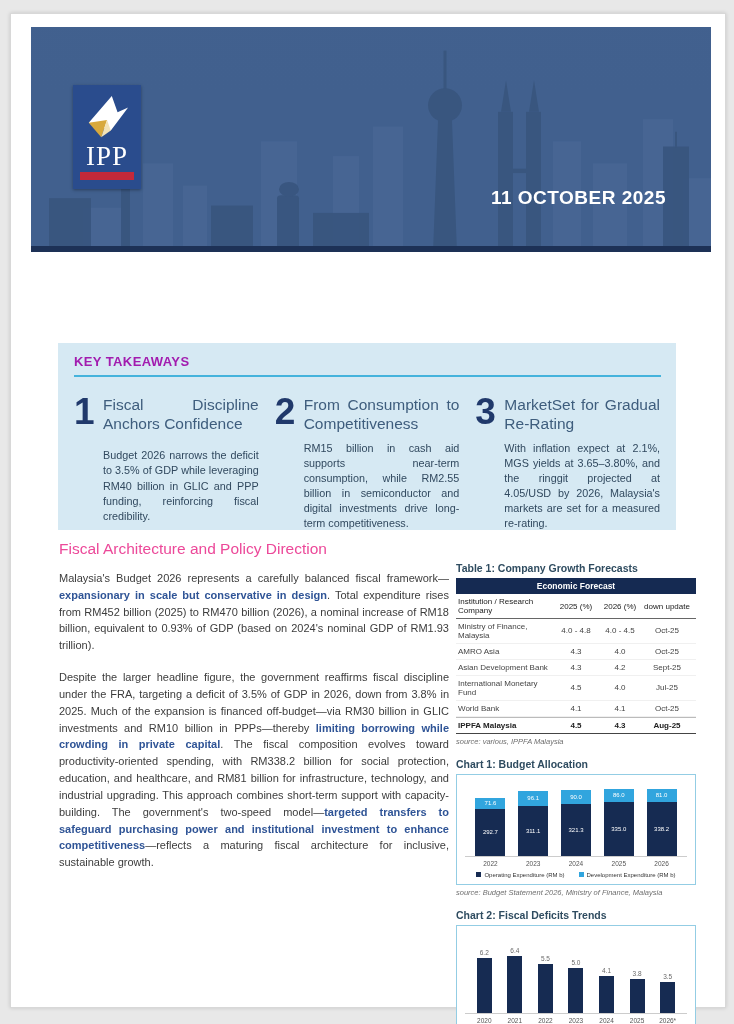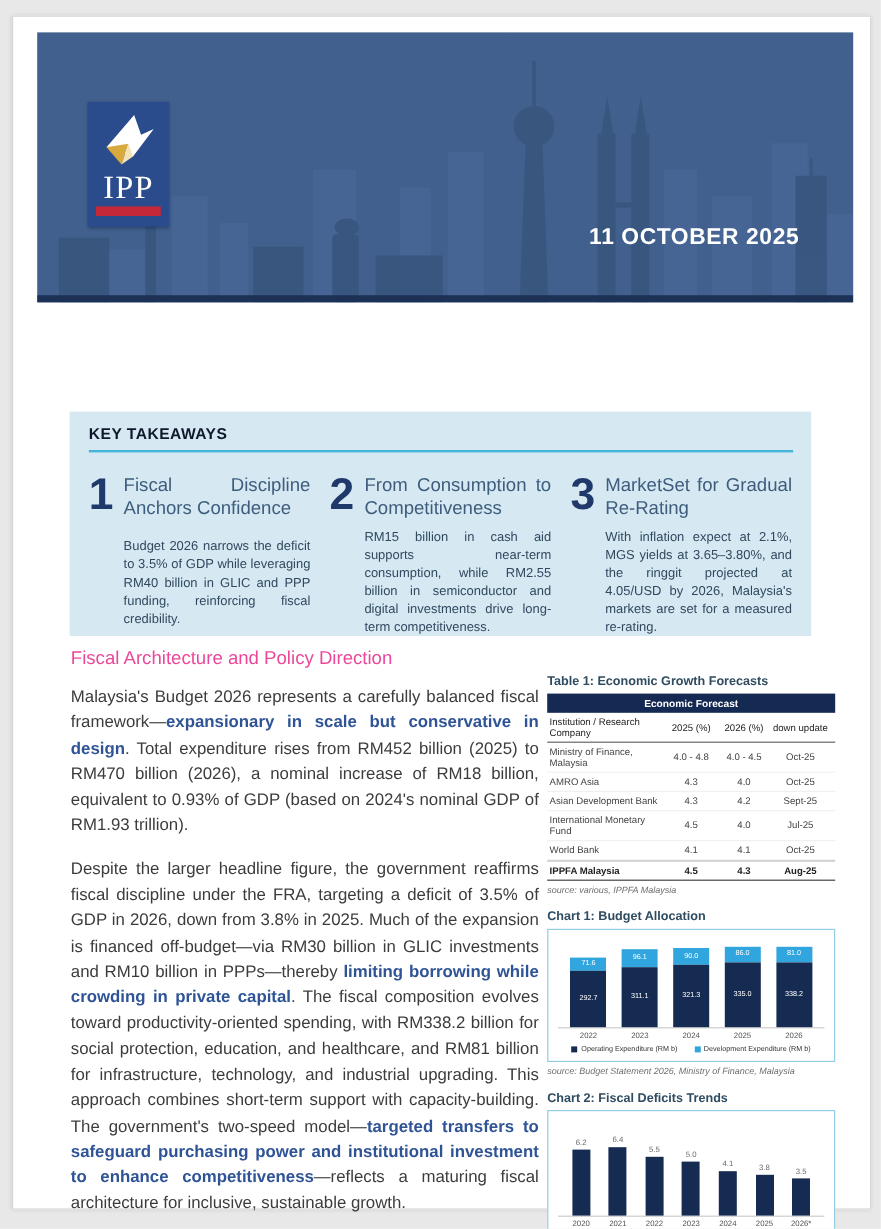--- a/index.html
+++ b/index.html
@@ -24,36 +24,36 @@
 
   .banner-date { position:absolute; right:45px; top:160px; color:#ffffff; font-size:19px;
           font-weight:bold; letter-spacing:.5px; }
   .banner-title { position:absolute; left:38px; top:245px; width:620px; color:#ffffff;
           font-family:"Liberation Serif", serif; font-weight:bold; font-size:15px;
           text-shadow:0 1px 2px rgba(0,0,0,.25); }
 
   
   .takeaways { position:absolute; left:47px; top:329px; width:618px; height:187px;
           background:#d6e9f3; padding:11px 16px 10px 16px; }
-  .kt-heading { color:#0f172a; font-weight:bold; font-size:13px; letter-spacing:.4px; }
+  .kt-heading { color:#a21caf; font-weight:bold; font-size:13px; letter-spacing:.4px; }
   .kt-rule { margin-top:6px; height:2px; background:#45b3dc; width:587px; }
   .kt-cols { display:flex; margin-top:18px; gap:16px; }
   .kt-col { flex:1; display:grid; grid-template-columns:22px 1fr; column-gap:7px; }
   .kt-number { grid-column:1; color:#20396b; font-size:37px; font-weight:bold; line-height:.9; }
   .kt-title { grid-column:2; color:#3e5d7d; font-size:15.5px; line-height:1.25; text-align:justify; }
   .kt-body { grid-column:2; margin-top:7px; color:#31495f; font-size:10.8px; line-height:1.4;
           text-align:justify; }
 
   
   .main { position:absolute; left:48px; top:526px; width:637px; }
   .col-left { position:absolute; left:0; top:0; width:390px; }
   .col-right { position:absolute; left:397px; top:22px; width:240px; }
 
   .section-title { color:#ec4899; font-size:15.5px; font-weight:normal; margin-bottom:12px; }
-  .para { color:#3c3c3c; font-size:14px; line-height:1.53; text-align:justify; margin-bottom:15px; }
+  .para { color:#3c3c3c; font-size:11px; line-height:1.53; text-align:justify; margin-bottom:15px; }
   .para .rich-bold { color:#2f5496; font-weight:bold; }
 
   .block-title { color:#2f4c60; font-size:10.5px; font-weight:bold; margin-bottom:4px; }
 
   
   .t1 { width:100%; margin-bottom:2px; }
   .t1 .band { background:#152a52; color:#ffffff; font-size:8.5px; font-weight:bold;
           text-align:center; padding:3px 0; }
   .t1 .hrow { display:flex; font-size:8px; font-weight:normal; color:#222;
           border-bottom:1px solid #666; padding:3px 0 2.5px 0; align-items:center; }
@@ -168,21 +168,21 @@
 
   <div class="main">
     <div class="col-left">
       <div class="section-title">Fiscal Architecture and Policy Direction</div>
       <p class="para"><span>Malaysia's Budget 2026 represents a carefully balanced fiscal framework—</span><span class="rich-bold">expansionary in scale but conservative in design</span><span>. Total expenditure rises from RM452 billion (2025) to RM470 billion (2026), a nominal increase of RM18 billion, equivalent to 0.93% of GDP (based on 2024's nominal GDP of RM1.93 trillion).</span></p>
       <p class="para"><span>Despite the larger headline figure, the government reaffirms fiscal discipline under the FRA, targeting a deficit of 3.5% of GDP in 2026, down from 3.8% in 2025. Much of the expansion is financed off-budget—via RM30 billion in GLIC investments and RM10 billion in PPPs—thereby </span><span class="rich-bold">limiting borrowing while crowding in private capital</span><span>. The fiscal composition evolves toward productivity-oriented spending, with RM338.2 billion for social protection, education, and healthcare, and RM81 billion for infrastructure, technology, and industrial upgrading. This approach combines short-term support with capacity-building. The government's two-speed model—</span><span class="rich-bold">targeted transfers to safeguard purchasing power and institutional investment to enhance competitiveness</span><span>—reflects a maturing fiscal architecture for inclusive, sustainable growth.</span></p>
     </div>
 
     <div class="col-right">
 
-      <div class="block-title">Table 1: Economic Growth Forecasts</div>
+      <div class="block-title">Table 1: Company Growth Forecasts</div>
       <div class="t1">
         <div class="band">Economic Forecast</div>
         <div class="hrow">
           <div class="c1">Institution / Research Company</div>
           <div class="c2">2025 (%)</div>
           <div class="c3">2026 (%)</div>
           <div class="c4">down update</div>
         </div>
         <div id="t1-body">
             <div class="drow">

